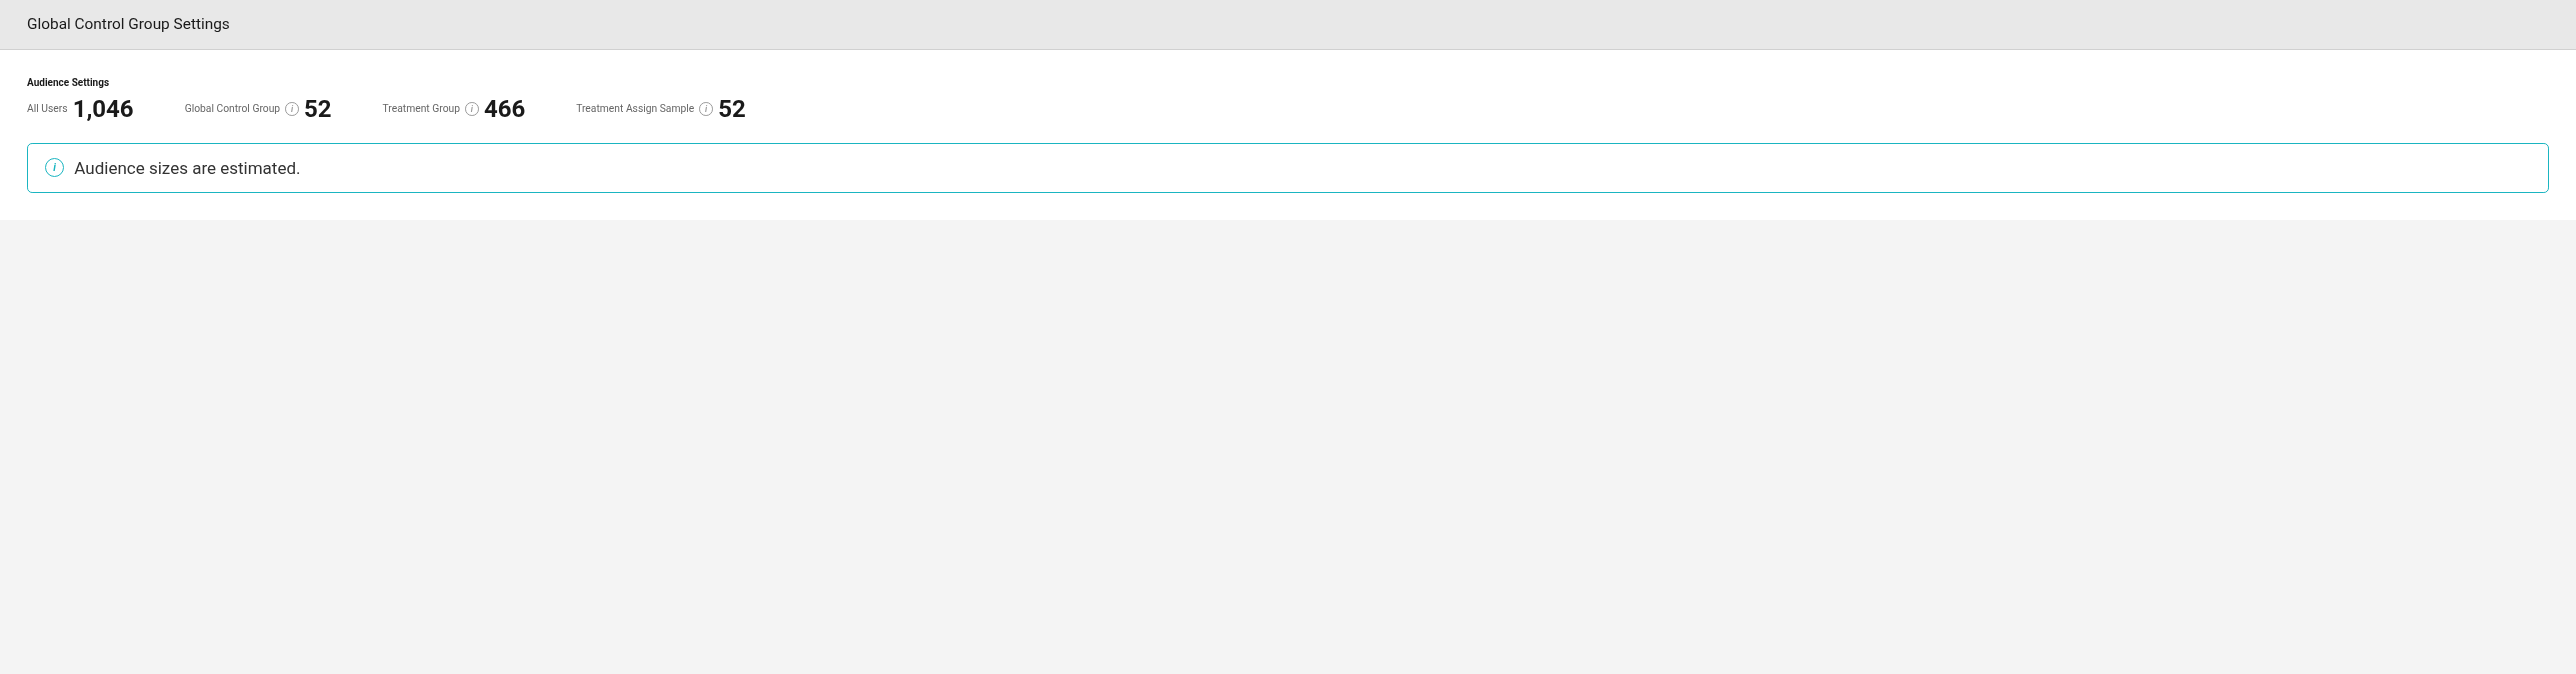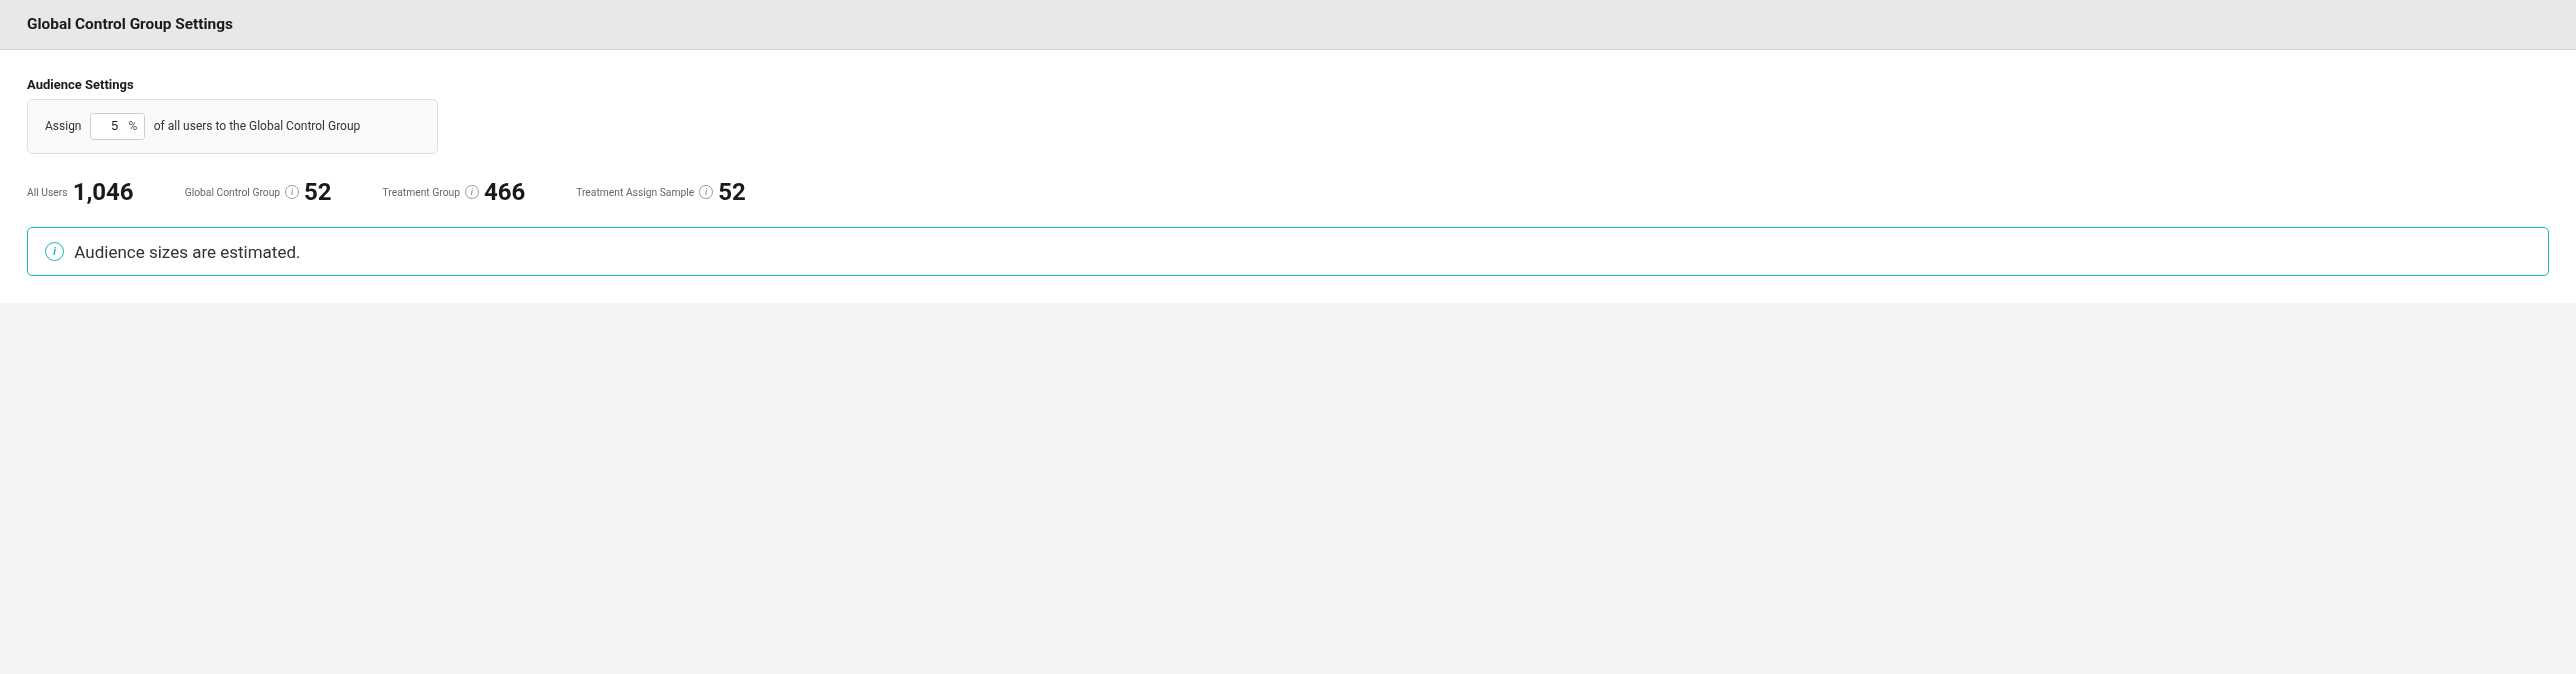--- a/index.html
+++ b/index.html
@@ -15,32 +15,32 @@
     }
 
     .page-header {
       background: #e8e8e8;
       padding: 15.4px 27px;
       border-bottom: 0.9px solid #d0d0d0;
     }
 
     .page-header h1 {
       font-size: 15.4px;
-      font-weight: 700;
+      font-weight: 400;
       color: #1a1a1a;
     }
 
     .page-content {
       background: #ffffff;
       margin: 0;
       padding: 27px 27px 27px 27px;
     }
 
     .section-title {
-      font-size: 13px;
+      font-size: 10px;
       font-weight: 700;
       color: #1a1a1a;
       margin-bottom: 6.9px;
     }
 
     .section-description {
       font-size: 11px;
       color: #555555;
       margin-bottom: 24px;
     }
@@ -174,28 +174,20 @@
 
 <div class="page-header">
   <h1>Global Control Group Settings</h1>
 </div>
 
 <div class="page-content">
 
   <div>
     <div class="section-title">Audience Settings</div>
 
-    <div class="assign-row">
-      <span class="assign-label">Assign</span>
-      <div class="assign-input-wrapper">
-        <input class="assign-input" type="text" value="5" style="">
-        <span class="assign-percent">%</span>
-      </div>
-      <span class="assign-text">of all users to the Global Control Group</span>
-    </div>
 
     <div class="stats-row">
 
       <div class="stat-item">
         <div class="stat-label">
           <span>All Users</span>
         </div>
         <div class="stat-value">1,046</div>
       </div>
 

